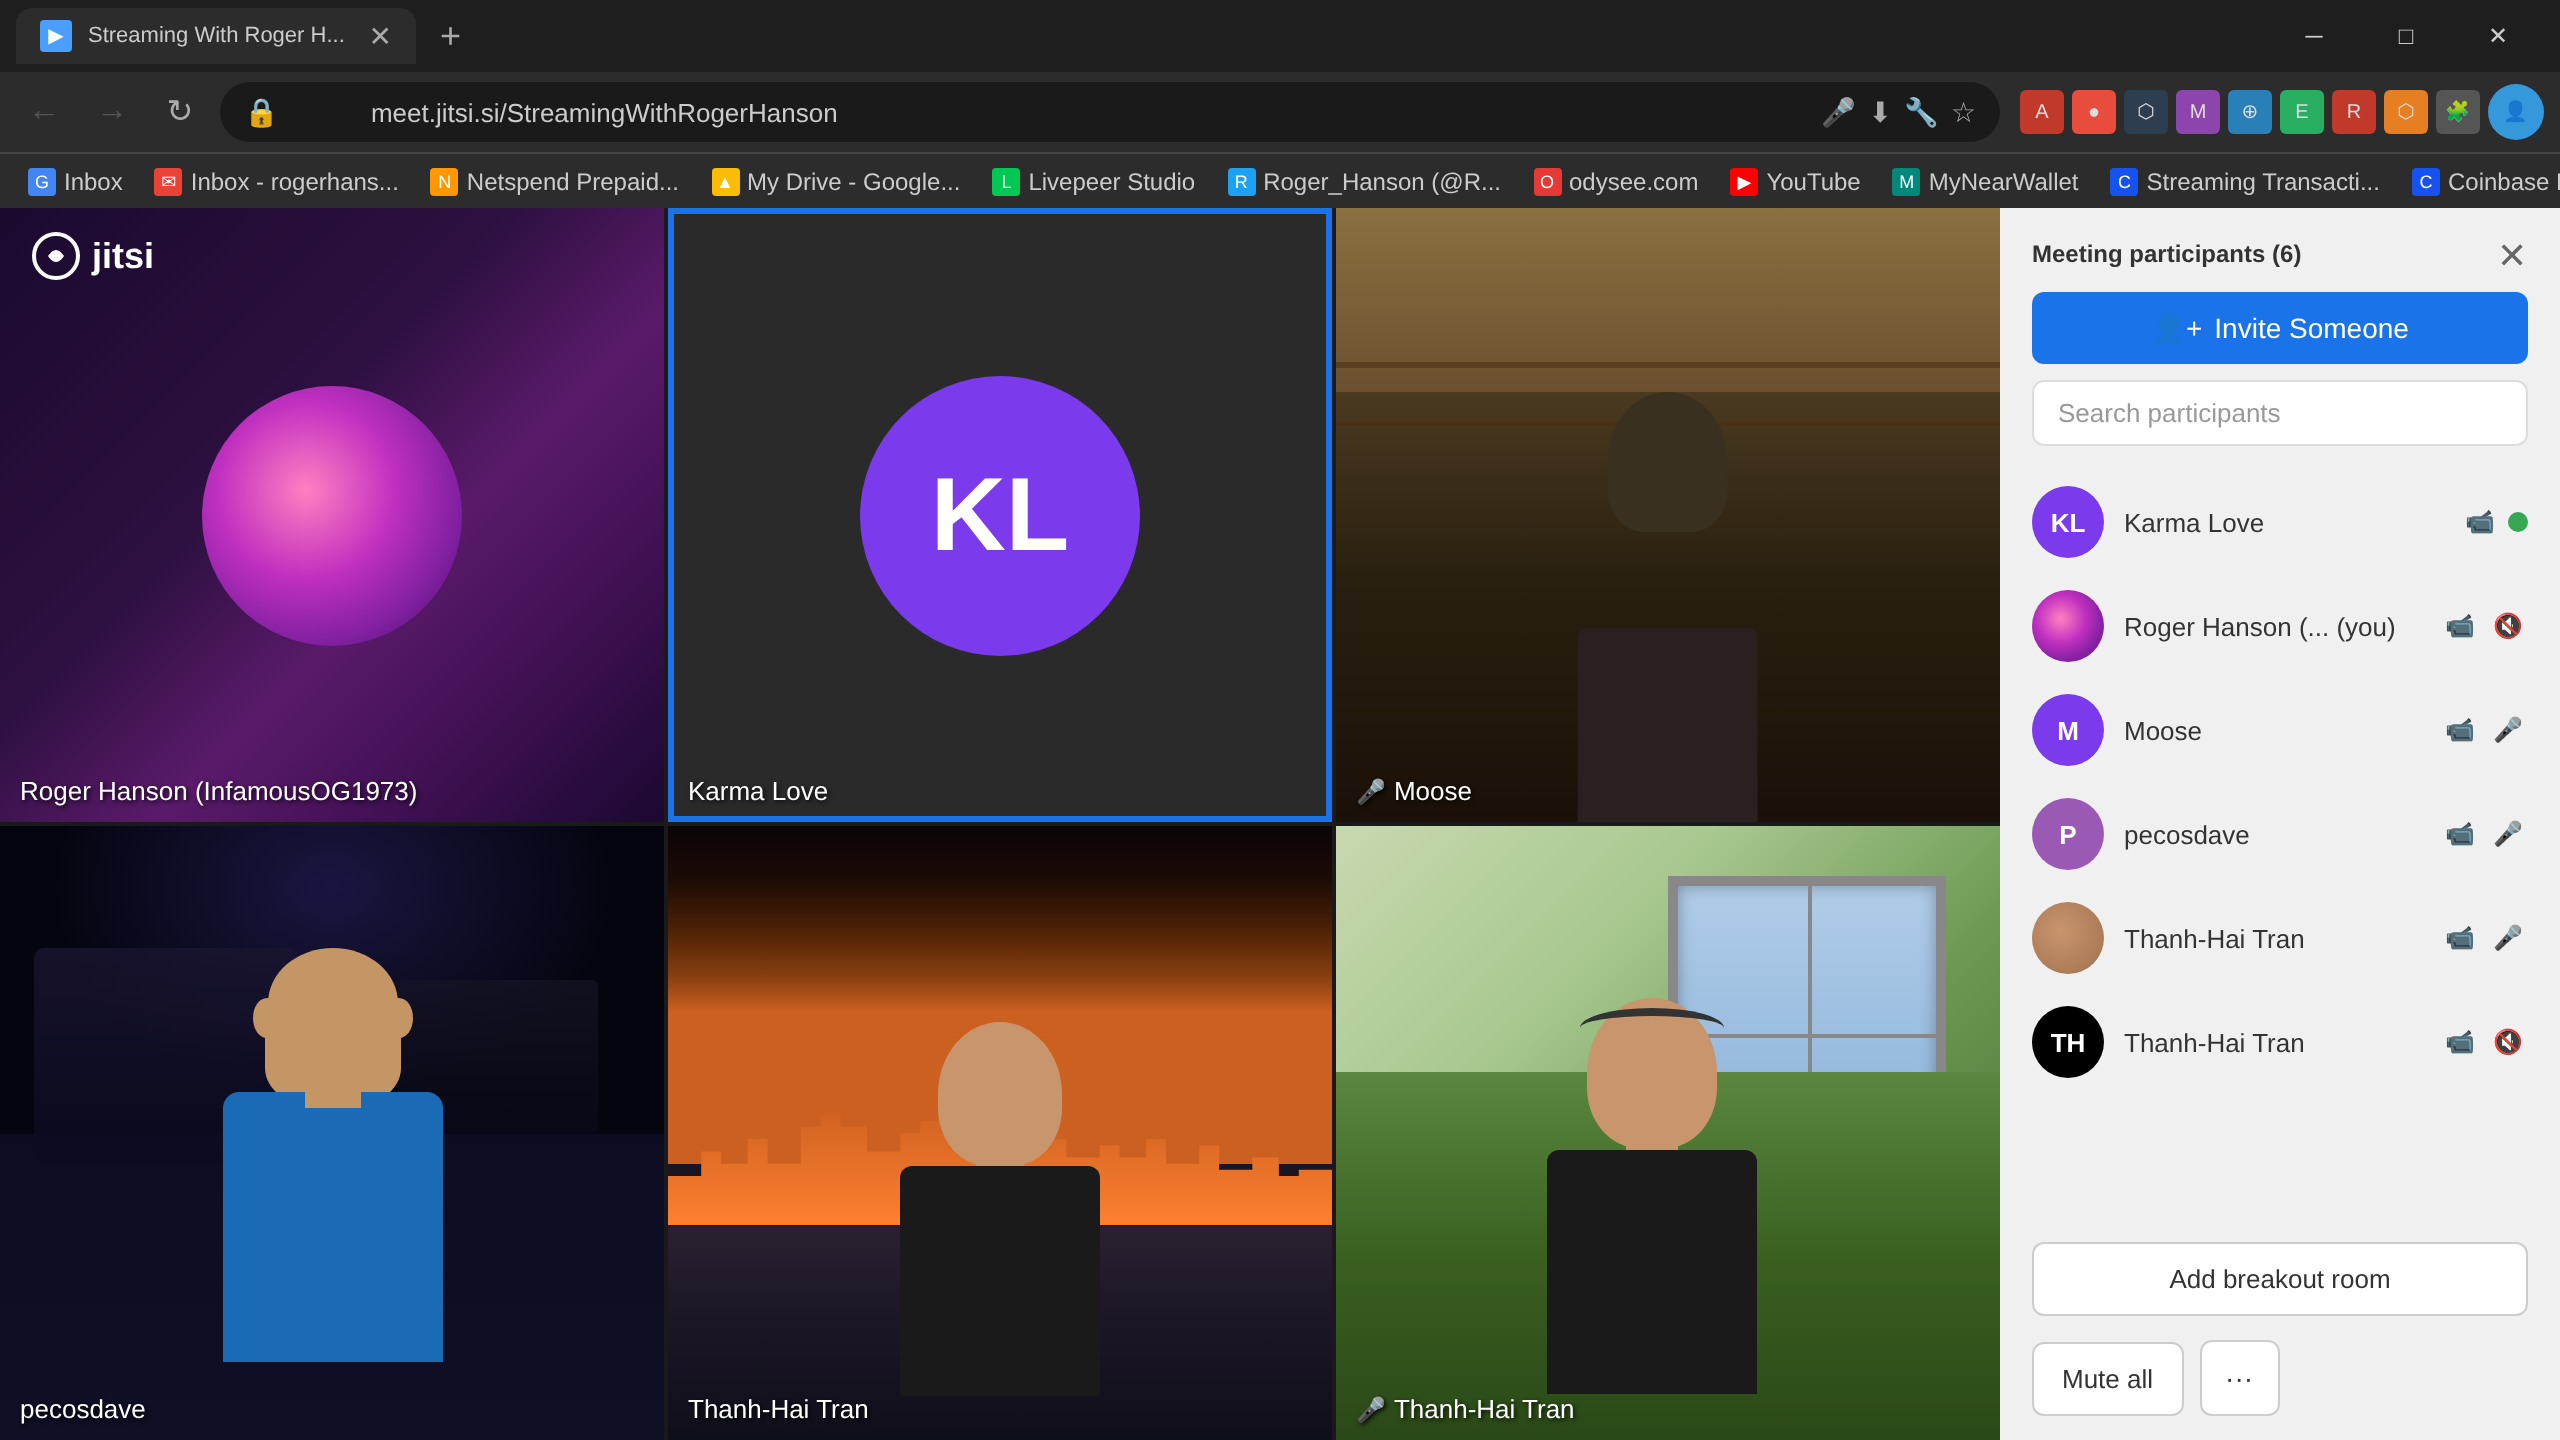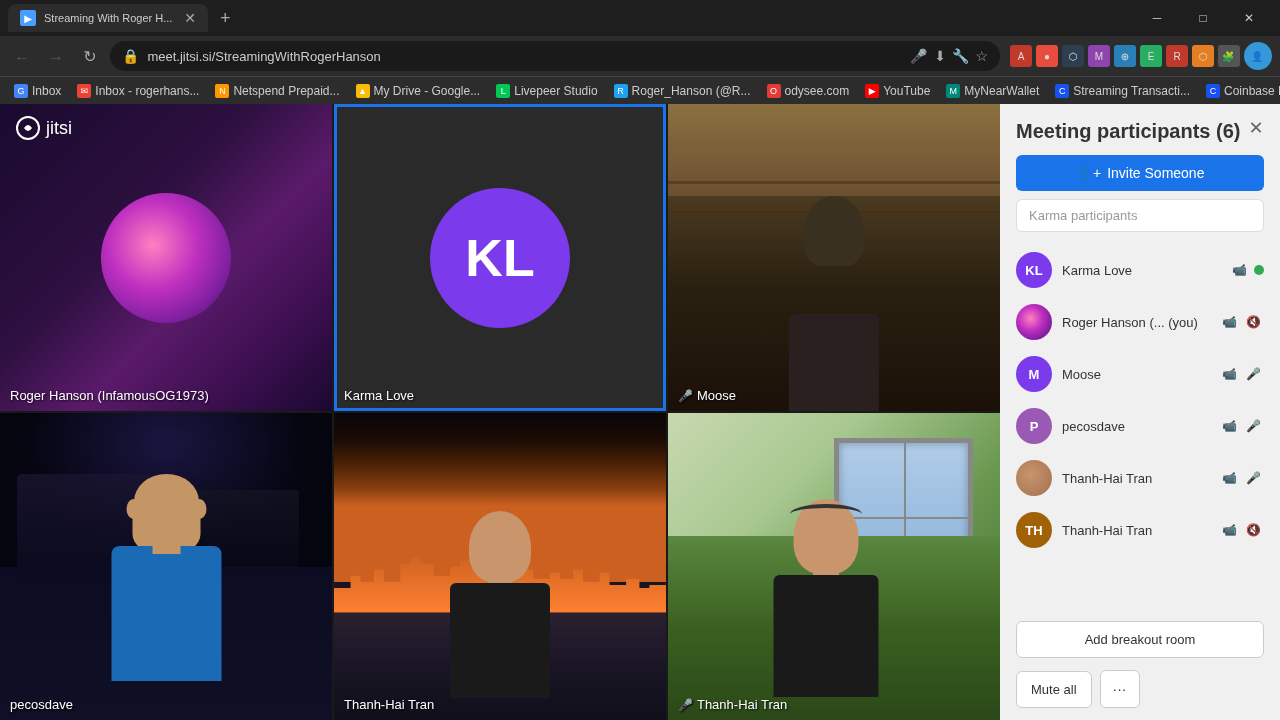--- a/index.html
+++ b/index.html
@@ -14,49 +14,49 @@
     .tab-title { font-size: 11px; color: #ccc; white-space: nowrap; overflow: hidden; text-overflow: ellipsis; max-width: 140px; }
     .tab-close { color: #aaa; font-size: 14px; cursor: pointer; margin-left: auto; }
     .new-tab { color: #aaa; font-size: 18px; cursor: pointer; padding: 0 8px; }
     .window-controls { display: flex; gap: 0; margin-left: auto; }
     .win-btn { width: 46px; height: 36px; display: flex; align-items: center; justify-content: center; color: #ccc; font-size: 12px; cursor: pointer; }
 
     .nav-bar { display: flex; align-items: center; background: #2c2c2c; height: 40px; padding: 0 8px; gap: 6px; }
     .nav-btn { width: 28px; height: 28px; display: flex; align-items: center; justify-content: center; color: #aaa; border-radius: 50%; cursor: pointer; font-size: 16px; }
     .nav-btn.disabled { color: #555; cursor: default; }
     .address-bar { flex: 1; background: #1a1a1a; border-radius: 20px; height: 30px; display: flex; align-items: center; padding: 0 12px; gap: 8px; }
-    .address-bar-url { color: #ccc; font-size: 13px; flex: 1; }
+    .address-bar-url { color: #ccc; font-size: 13px; flex: 1; margin-left: 38px; }
     .address-bar-icons { display: flex; gap: 6px; align-items: center; }
     .addr-icon { color: #aaa; font-size: 14px; }
     .nav-extensions { display: flex; align-items: center; gap: 4px; margin-left: 4px; }
     .ext-icon { width: 22px; height: 22px; background: #555; border-radius: 3px; display: flex; align-items: center; justify-content: center; font-size: 10px; color: #ddd; cursor: pointer; }
 
     .bookmarks-bar { display: flex; align-items: center; background: #2c2c2c; height: 28px; padding: 0 8px; gap: 4px; border-top: 1px solid #444; overflow: hidden; }
     .bookmark { display: flex; align-items: center; gap: 4px; padding: 0 6px; height: 22px; border-radius: 4px; cursor: pointer; white-space: nowrap; }
     .bookmark-icon { width: 14px; height: 14px; border-radius: 2px; display: flex; align-items: center; justify-content: center; font-size: 9px; }
     .bookmark-text { font-size: 12px; color: #ccc; }
 
     
     .app-area { display: flex; width: 100%; height: calc(720px - 36px - 40px - 28px); }
 
     
     .video-area { flex: 1; background: #1a1a1a; display: flex; flex-direction: column; position: relative; }
     .jitsi-logo { position: absolute; top: 12px; left: 16px; z-index: 10; display: flex; align-items: center; gap: 6px; }
-    .jitsi-logo-text { color: white; font-size: 18px; font-weight: normal; }
+    .jitsi-logo-text { color: white; font-size: 18px; font-weight: bold; }
 
     .video-grid { display: grid; grid-template-columns: 1fr 1fr 1fr; grid-template-rows: 1fr 1fr; width: 100%; height: 100%; gap: 2px; }
     .video-cell { position: relative; background: #2a2a2a; overflow: hidden; }
     .video-cell.active-speaker { outline: 3px solid #1a73e8; outline-offset: -3px; }
     .video-label { position: absolute; bottom: 8px; left: 10px; color: white; font-size: 13px; text-shadow: 1px 1px 2px rgba(0,0,0,0.8); display: flex; align-items: center; gap: 4px; }
     .video-label .mic-icon { font-size: 12px; }
 
     
     .right-panel { width: 280px; background: #f0f0f0; display: flex; flex-direction: column; position: relative; }
     .panel-close { position: absolute; top: 12px; right: 12px; cursor: pointer; color: #666; font-size: 18px; width: 24px; height: 24px; display: flex; align-items: center; justify-content: center; }
-    .panel-title { padding: 16px 4px 12px 16px; font-size: 20px; font-weight: bold; color: #333; }
+    .panel-title { padding: 16px 4px 12px 16px; font-size: 12px; font-weight: bold; color: #333; }
     .invite-btn { margin: 0 16px 8px 16px; background: #1a73e8; color: white; border: none; border-radius: 6px; padding: 10px; font-size: 14px; cursor: pointer; display: flex; align-items: center; justify-content: center; gap: 6px; }
     .search-participants { margin: 0 16px 12px 16px; background: white; border: 1px solid #ddd; border-radius: 6px; padding: 8px 12px; font-size: 13px; color: #999; cursor: text; }
     .participants-list { flex: 1; overflow-y: auto; padding: 0 8px; }
     .participant-row { display: flex; align-items: center; padding: 8px; gap: 10px; border-radius: 6px; }
     .participant-avatar { width: 36px; height: 36px; border-radius: 50%; display: flex; align-items: center; justify-content: center; font-size: 13px; font-weight: bold; color: white; flex-shrink: 0; }
     .participant-name { flex: 1; font-size: 13px; color: #333; }
     .participant-icons { display: flex; gap: 4px; align-items: center; }
     .p-icon { width: 20px; height: 20px; display: flex; align-items: center; justify-content: center; font-size: 12px; color: #666; cursor: pointer; }
     .online-dot { width: 10px; height: 10px; border-radius: 50%; background: #34a853; flex-shrink: 0; }
 
@@ -289,21 +289,21 @@
   <div class="right-panel">
     <div class="panel-close">✕</div>
     <div class="panel-title">Meeting participants (6)</div>
 
     <button class="invite-btn">
       <span>👤+</span>
       <span>Invite Someone</span>
     </button>
 
     <div class="search-participants">
-      <span>Karma participants</span>
+      <span>Search participants</span>
     </div>
 
     <div class="participants-list">
 
       <div class="participant-row">
         <div class="participant-avatar" style="background:#7c3aed;">KL</div>
         <span class="participant-name">Karma Love</span>
         <div class="participant-icons">
           <span class="p-icon">📹</span>
           <div class="online-dot"></div>
@@ -344,21 +344,21 @@
           <div style="width:100%; height:100%; background: radial-gradient(circle at 40% 40%, #c8956c, #a07050);"></div>
         </div>
         <span class="participant-name">Thanh-Hai Tran</span>
         <div class="participant-icons">
           <span class="p-icon">📹</span>
           <span class="p-icon">🎤</span>
         </div>
       </div>
 
       <div class="participant-row">
-        <div class="participant-avatar" style="background:#a16207;">TH</div>
+        <div class="participant-avatar" style="background:#000000;">TH</div>
         <span class="participant-name">Thanh-Hai Tran</span>
         <div class="participant-icons">
           <span class="p-icon">📹</span>
           <span class="p-icon">🔇</span>
         </div>
       </div>
     </div>
 
     <div class="panel-bottom">
       <button class="breakout-btn">Add breakout room</button>

